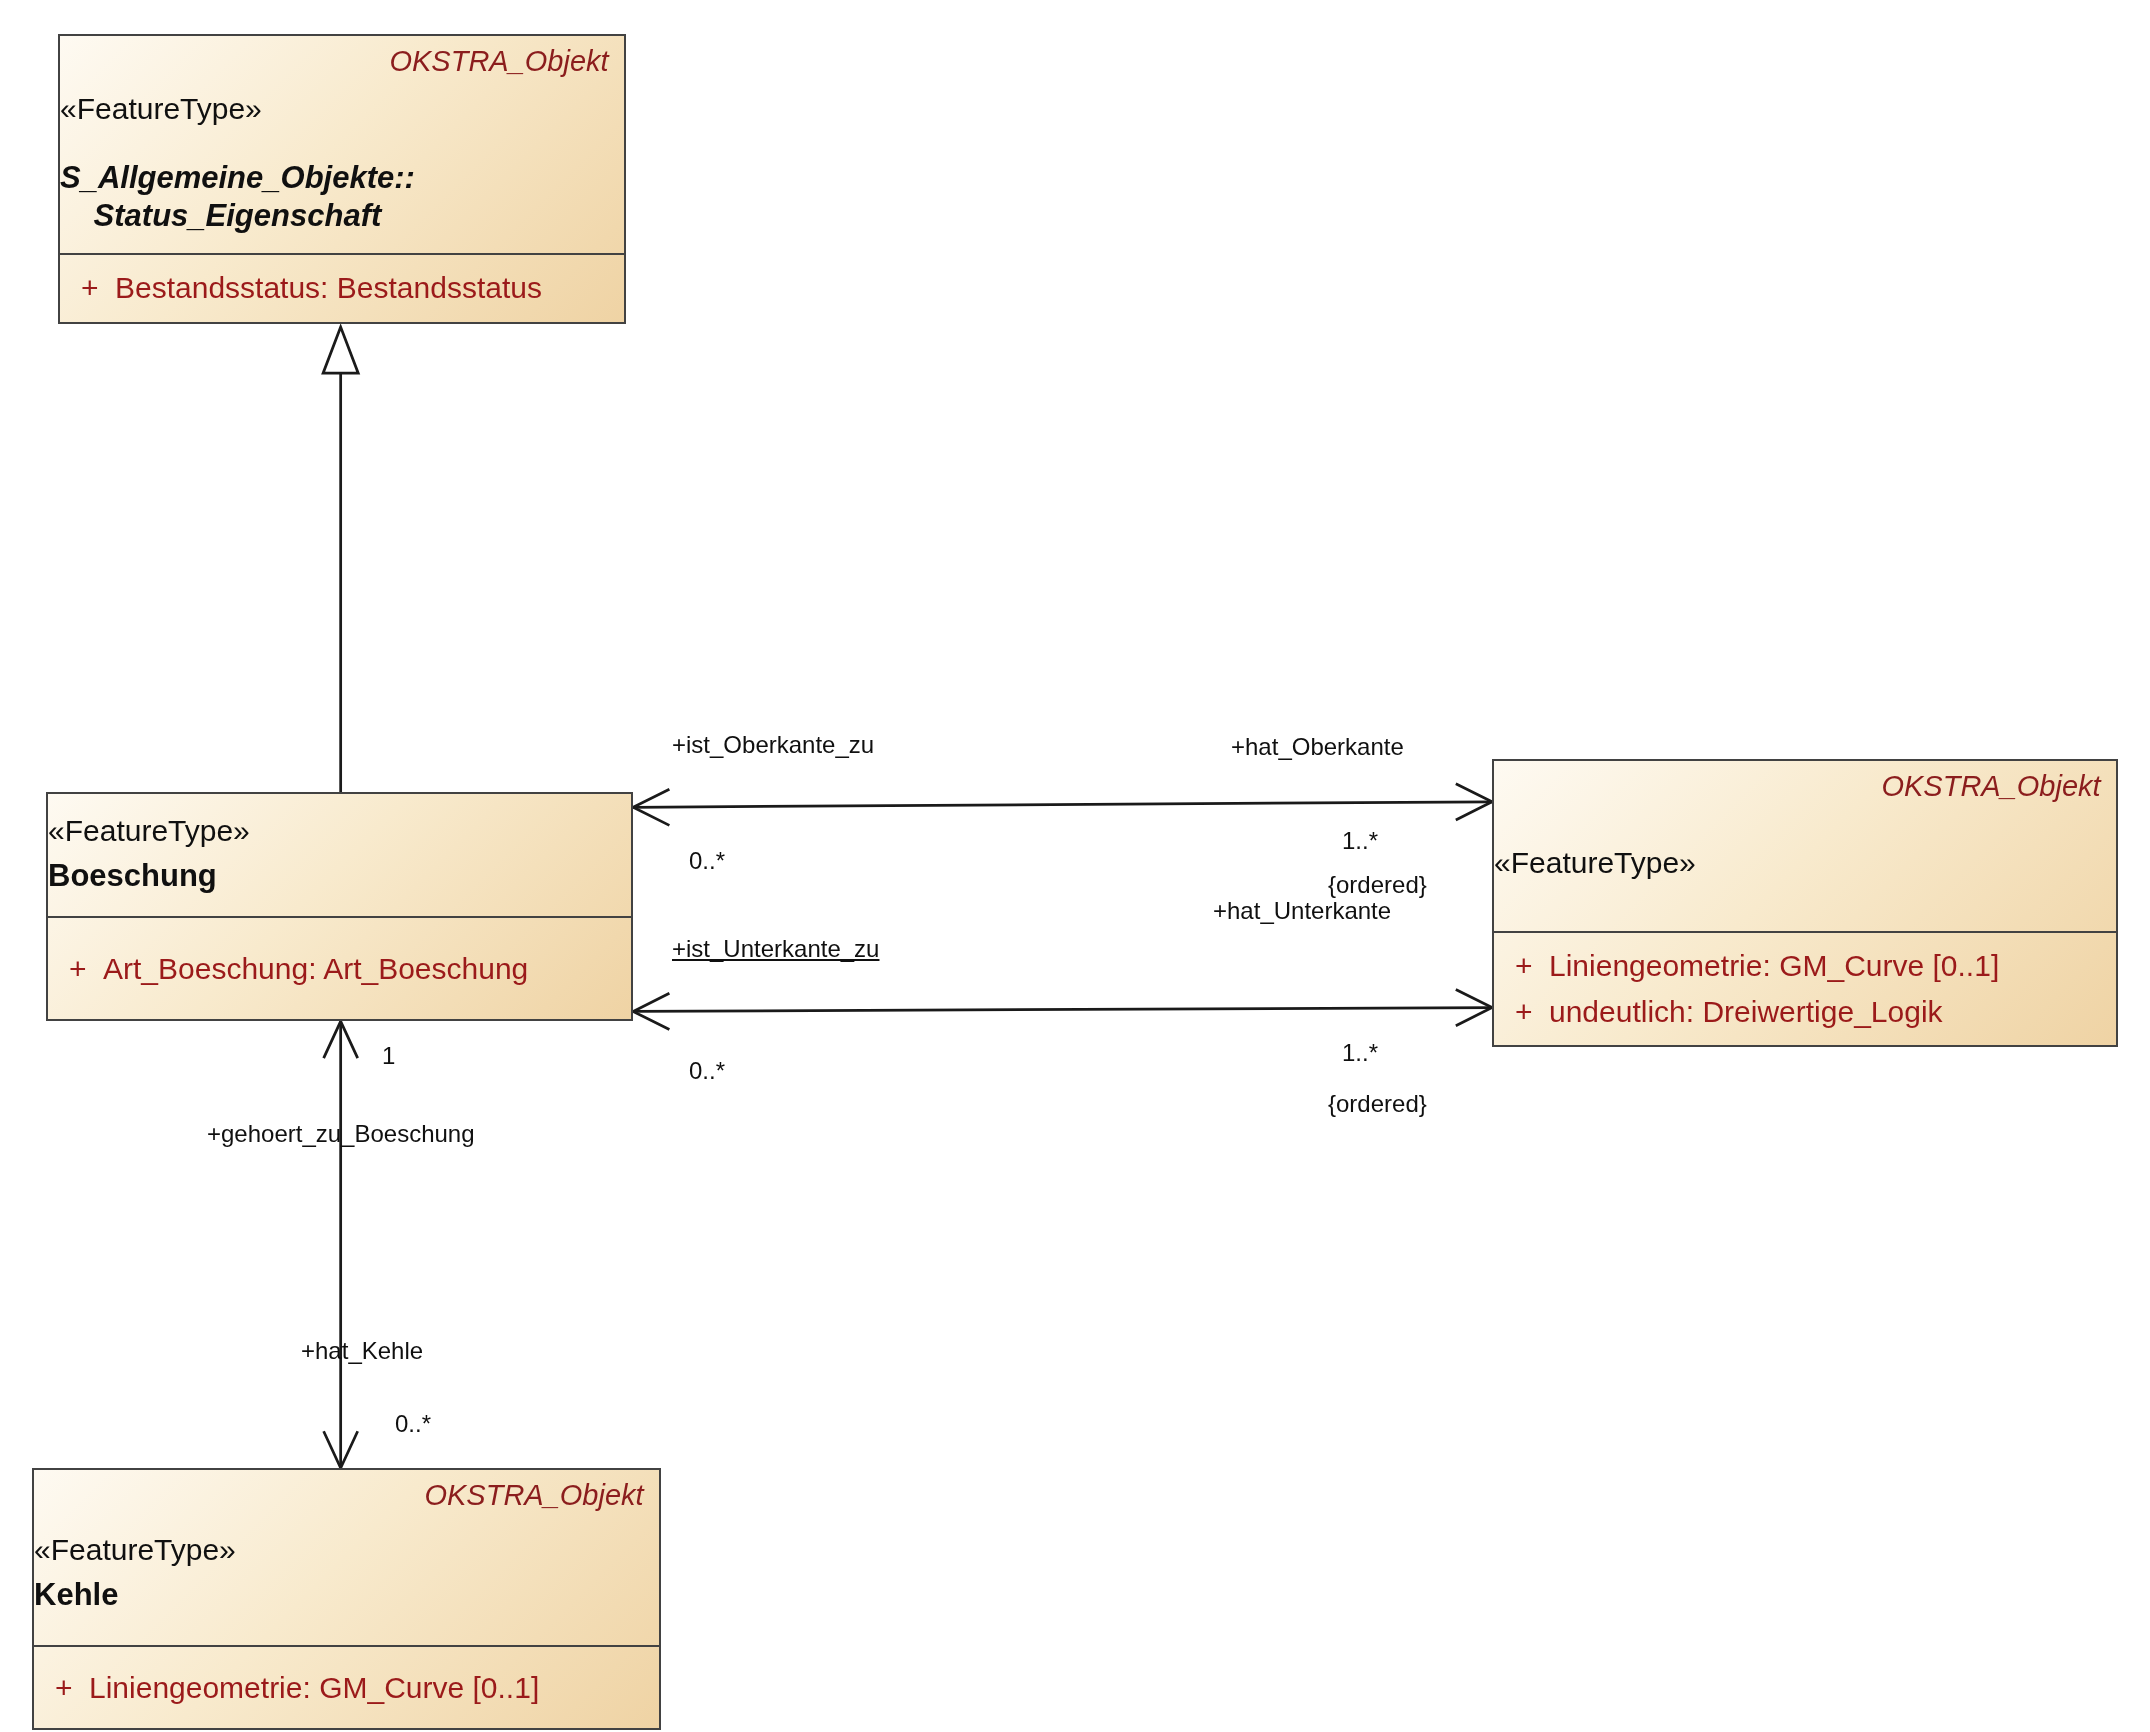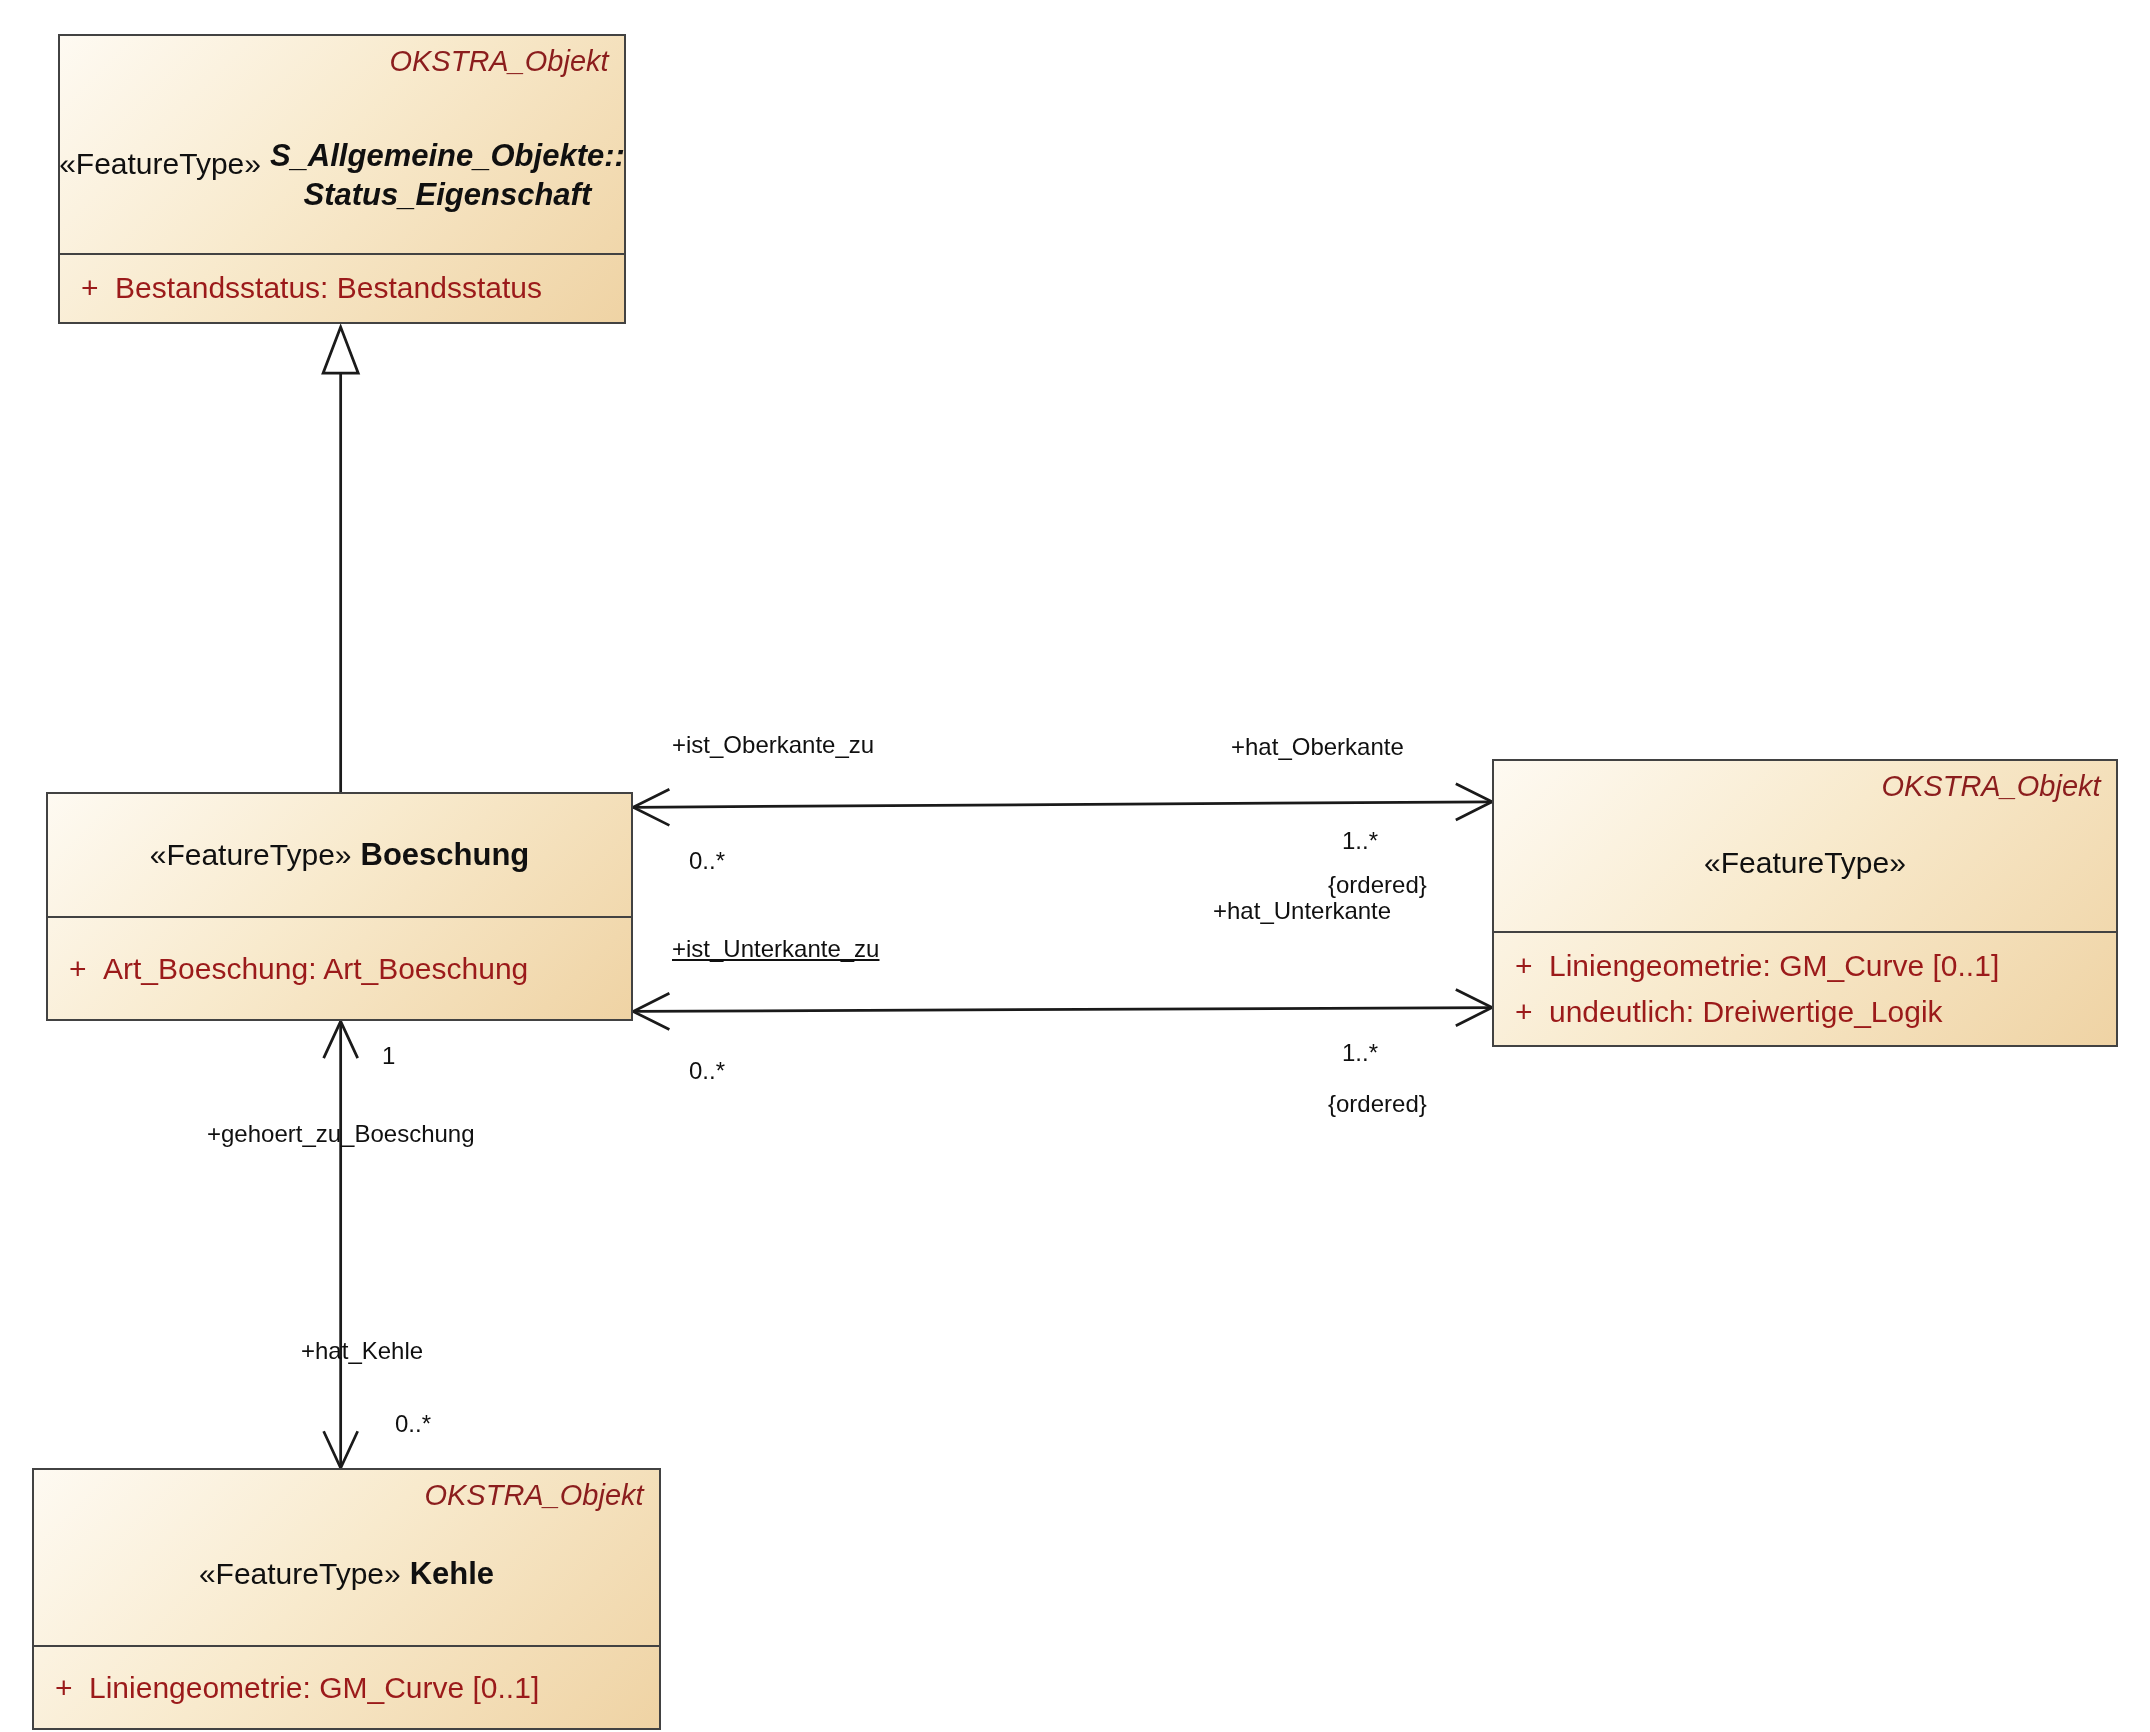--- a/index.html
+++ b/index.html
@@ -33,23 +33,23 @@
   }
 
   .uml-class {
     position: absolute;
     border: 2.2px solid #424242;
     background: linear-gradient(135deg, #FEFAF2 0%, #F8EACD 45%, #EFD3A4 100%);
   }
   .title-comp {
     position: relative;
     display: flex;
-    flex-direction: row;
+    flex-direction: column;
     justify-content: center;
-    align-items: center;
+    align-items: flex-start;
     gap: 9px;
   }
   .pkg {
     position: absolute;
     top: 8.8px;
     right: 15.4px;
     font-style: italic;
     font-size: 29px;
     color: #8B1D1D;
     white-space: nowrap;

